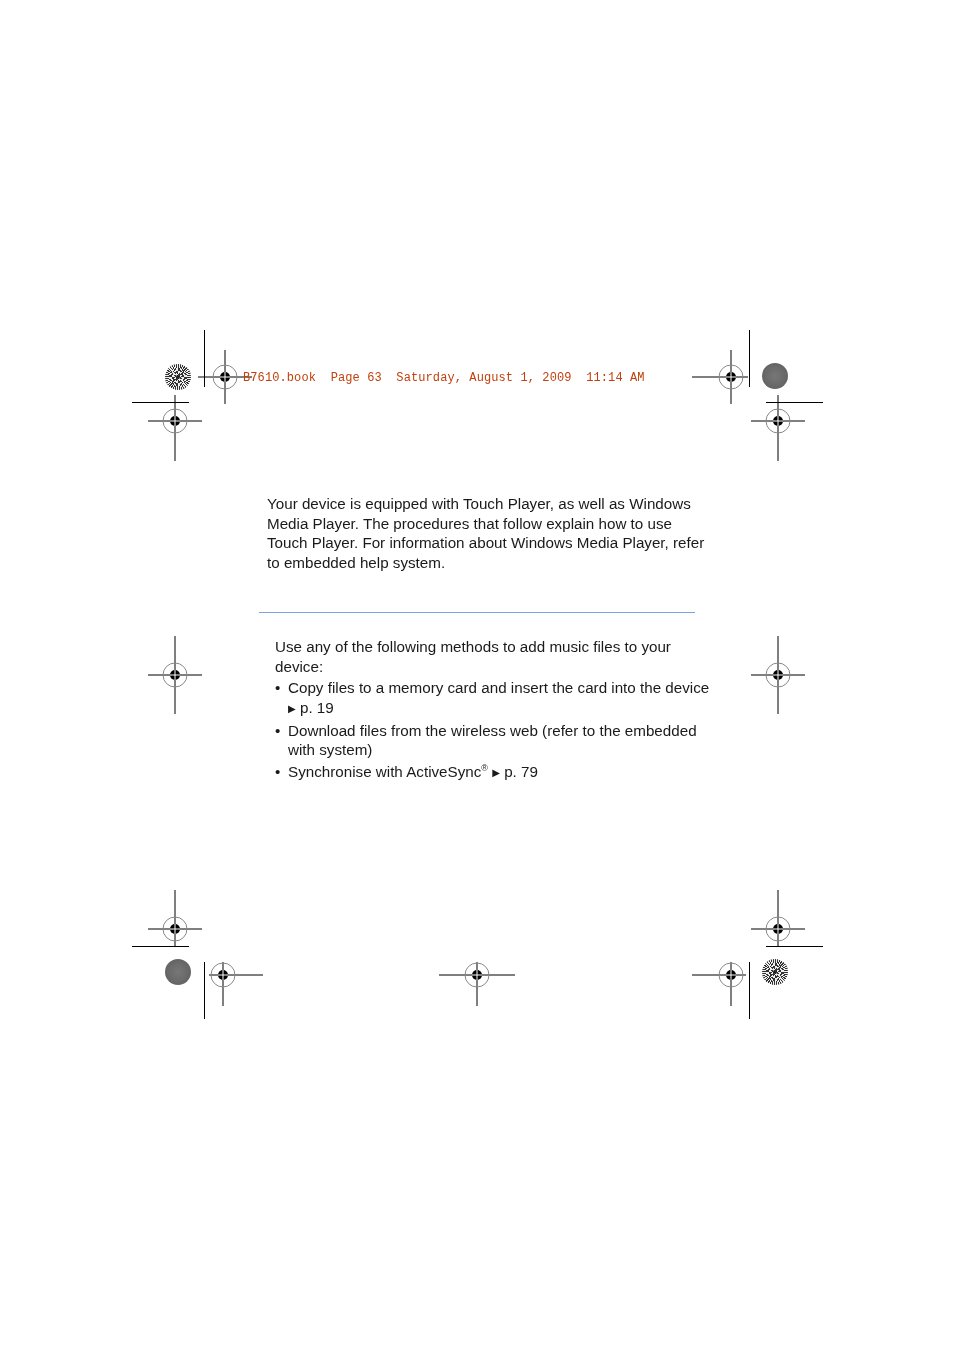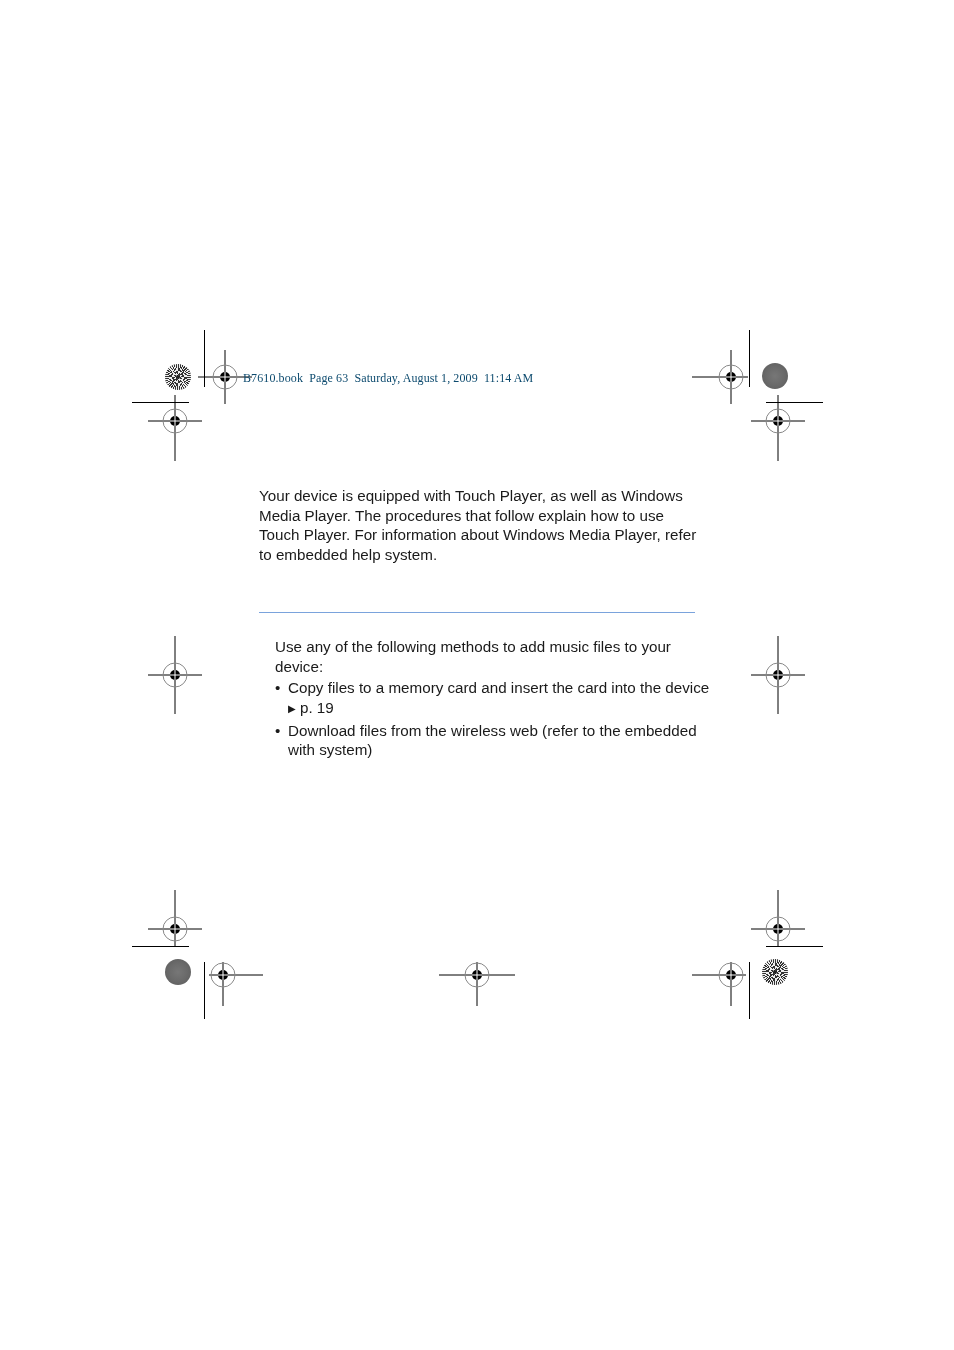--- a/index.html
+++ b/index.html
@@ -4,21 +4,21 @@
 <style>
   html, body { margin:0; padding:0; background:#ffffff; }
   body { width:954px; height:1350px; position:relative; overflow:hidden; font-family:"Liberation Sans", sans-serif; color:#1a1a1a; }
   .abs { position:absolute; }
   .hline { position:absolute; height:1px; background:#000; }
   .vline { position:absolute; width:1px; background:#000; }
   .disc { position:absolute; width:26px; height:26px; border-radius:50%; margin-left:-13px; margin-top:-13px; }
   .disc.spoke { background: repeating-conic-gradient(#333 0deg 5deg, #eee 5deg 10deg); }
   .disc.spoke::after { content:""; position:absolute; left:11px; top:11px; width:4px; height:4px; border-radius:50%; background:#222; }
   .disc.noise { background: radial-gradient(circle, #777 0%, #6a6a6a 50%, #5a5a5a 100%); }
-  .header-line { position:absolute; left:243px; top:371px; font-family:Liberation Serif, serif; font-size:12px; color:#0c4a6e; white-space:nowrap; letter-spacing:0.1px; }
+  .header-line { position:absolute; left:243px; top:371px; font-family:Liberation Mono, monospace; font-size:12px; color:#c2410c; white-space:nowrap; letter-spacing:0.1px; }
   .body-text { position:absolute; left:259px; width:440px; font-size:15.2px; line-height:19.5px; color:#1a1a1a; }
   .rule { position:absolute; left:259px; top:612px; width:436px; height:1px; background:#7aa3dc; }
   ul.bullets { position:absolute; left:259px; top:662px; width:440px; margin:16px; padding:0; list-style:none; font-size:15.2px; line-height:19.5px; }
   ul.bullets li { position:relative; padding-left:13px; margin-bottom:2.5px; }
   ul.bullets li::before { content:"•"; position:absolute; left:0; top:0; }
   .tri { font-size:10px; vertical-align:1px; }
   sup { font-size:9px; vertical-align:6px; line-height:0; }
 </style>
 </head>
 <body>
@@ -131,28 +131,33 @@
     <line x1="34" y1="13" x2="44" y2="13" stroke="#fff"></line>
 </svg>
 
 <div class="header-line">
   <span>B7610.book</span>&nbsp;
   <span>Page 63</span>&nbsp;
   <span>Saturday, August 1, 2009</span>&nbsp;
   <span>11:14 AM</span>
 </div>
 
-<p class="body-text" style="top:486px; margin:0;">Your device is equipped with Touch Player, as well as Windows Media Player. The procedures that follow explain how to use Touch Player. For information about Windows Media Player, refer to embedded help system.</p>
+<p class="body-text" style="top:486px; margin:8px;">Your device is equipped with Touch Player, as well as Windows Media Player. The procedures that follow explain how to use Touch Player. For information about Windows Media Player, refer to embedded help system.</p>
 
 <div class="rule"></div>
 
 <p class="body-text" style="top:621px; margin:16px;">Use any of the following methods to add music files to your device:</p>
 
 <ul class="bullets">
   <li>
     <span>Copy files to a memory card and insert the card into the device</span>
     <span class="tri">▶</span>
     <span>p. 19</span>
   </li>
   <li>
     <span>Download files from the wireless web (refer to the embedded with system)</span>
   </li>
+  <li>
+    <span>Synchronise with ActiveSync</span><sup>®</sup>
+    <span class="tri">▶</span>
+    <span>p. 79</span>
+  </li>
 </ul>
 
 </body></html>

